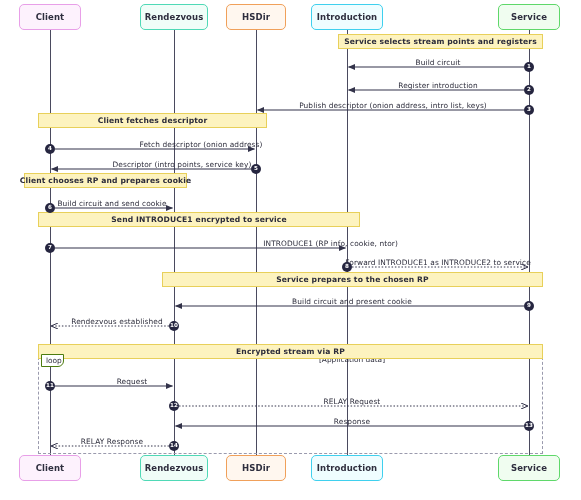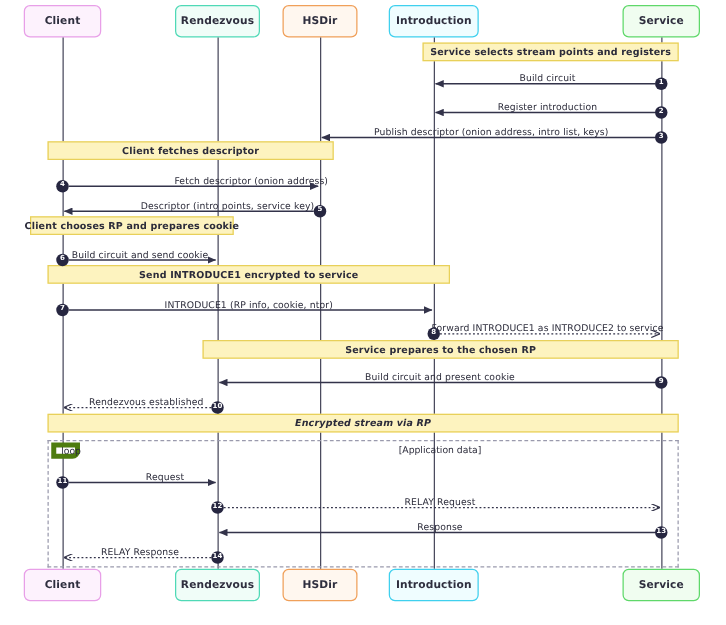--- a/index.html
+++ b/index.html
@@ -80,21 +80,21 @@
   }
   .loop-frame {
     position: absolute;
     box-sizing: border-box;
     border: 1px dashed #9a9aad;
     background: transparent;
   }
   .loop-tab {
     position: absolute;
     box-sizing: border-box;
-    border: 4px solid #4d7c0f;
+    border: 1px solid #4d7c0f;
     background: #ffffff;
     border-top-left-radius: 0;
     border-bottom-right-radius: 6px;
     font-size: 7.4px;
     color: #2b2b3a;
     display: flex;
     align-items: center;
     padding: 0 4px;
     z-index: 4;
   }
@@ -164,30 +164,30 @@
       <div class="loop-frame" style="left: 38px; top: 352px; width: 505px; height: 102px;"></div>
       <div class="loop-tab" style="left: 41px; top: 354px; width: 23px; height: 13px;">loop</div>
       <div class="loop-cond" style="top: 355px; left: 0px; width: 704px; text-align: center;">[Application data]</div>
     </div>
   <div id="notes">
       <div class="note" style="left: 338px; top: 34px; width: 205px; height: 15px;">Service selects stream points and registers</div>
       <div class="note" style="left: 38px; top: 113px; width: 229px; height: 15px;">Client fetches descriptor</div>
       <div class="note" style="left: 24px; top: 173px; width: 163px; height: 15px;">Client chooses RP and prepares cookie</div>
       <div class="note" style="left: 38px; top: 212px; width: 322px; height: 15px;">Send INTRODUCE1 encrypted to service</div>
       <div class="note" style="left: 162px; top: 272px; width: 381px; height: 15px;">Service prepares to the chosen RP</div>
-      <div class="note" style="left: 38px; top: 331px; width: 505px; height: 15px; font-style: italic;">Encrypted stream via RP</div>
+      <div class="note" style="left: 38px; top: 344px; width: 505px; height: 15px;">Encrypted stream via RP</div>
     </div>
   <div id="labels">
       <div class="msg-label" style="top: 58px; left: 0px; width: 876px; text-align: center;">Build circuit</div>
       <div class="msg-label" style="top: 81px; left: 0px; width: 876px; text-align: center;">Register introduction</div>
       <div class="msg-label" style="top: 101px; left: 0px; width: 786px; text-align: center;">Publish descriptor (onion address, intro list, keys)</div>
       <div class="msg-label" style="top: 140px; left: 0px; width: 306px; text-align: center; margin-left: 48px;">Fetch descriptor (onion address)</div>
       <div class="msg-label" style="top: 160px; left: 0px; width: 306px; text-align: center; margin-left: 29px;">Descriptor (intro points, service key)</div>
       <div class="msg-label" style="top: 199px; left: 0px; width: 224px; text-align: center;">Build circuit and send cookie</div>
-      <div class="msg-label" style="top: 239px; left: 0px; width: 398px; text-align: center;">INTRODUCE1 (RP info, cookie, ntor)</div>
+      <div class="msg-label" style="top: 239px; left: 0px; width: 398px; text-align: right;">INTRODUCE1 (RP info, cookie, ntor)</div>
       <div class="msg-label" style="top: 258px; left: 0px; width: 876px; text-align: center;">Forward INTRODUCE1 as INTRODUCE2 to service</div>
       <div class="msg-label" style="top: 297px; left: 0px; width: 704px; text-align: center;">Build circuit and present cookie</div>
       <div class="msg-label" style="top: 317px; left: 5px; width: 224px; text-align: center;">Rendezvous established</div>
       <div class="msg-label" style="top: 377px; left: 0px; width: 224px; text-align: center; margin-left: 20px;">Request</div>
       <div class="msg-label" style="top: 397px; left: 0px; width: 704px; text-align: center;">RELAY Request</div>
       <div class="msg-label" style="top: 417px; left: 0px; width: 704px; text-align: center;">Response</div>
       <div class="msg-label" style="top: 437px; left: 0px; width: 224px; text-align: center;">RELAY Response</div>
     </div>
   <div id="seqnums">
       <div class="seqnum" style="left: 524px; top: 62px;">1</div>

